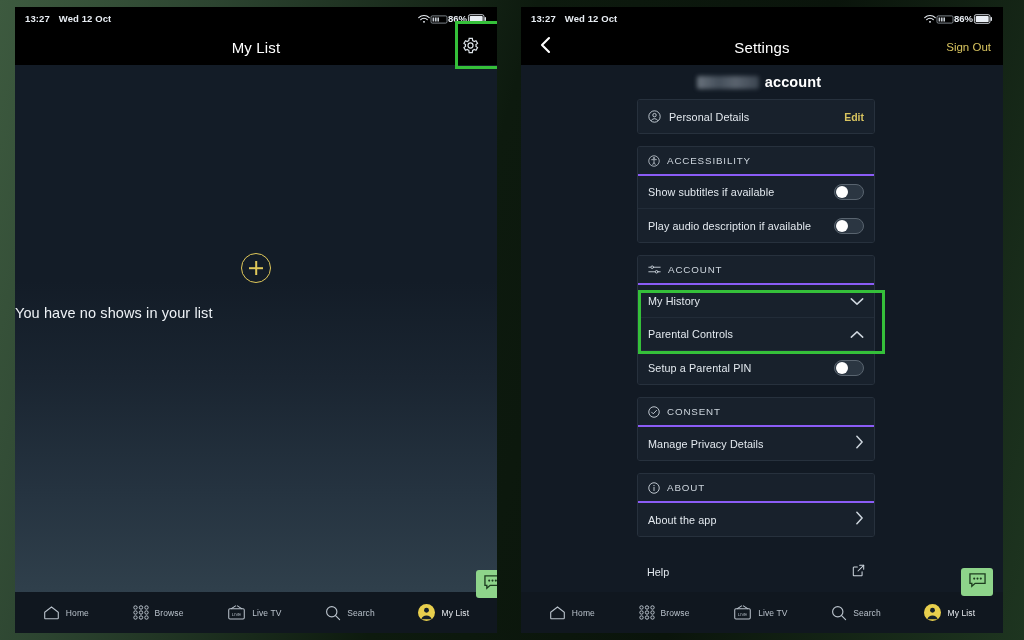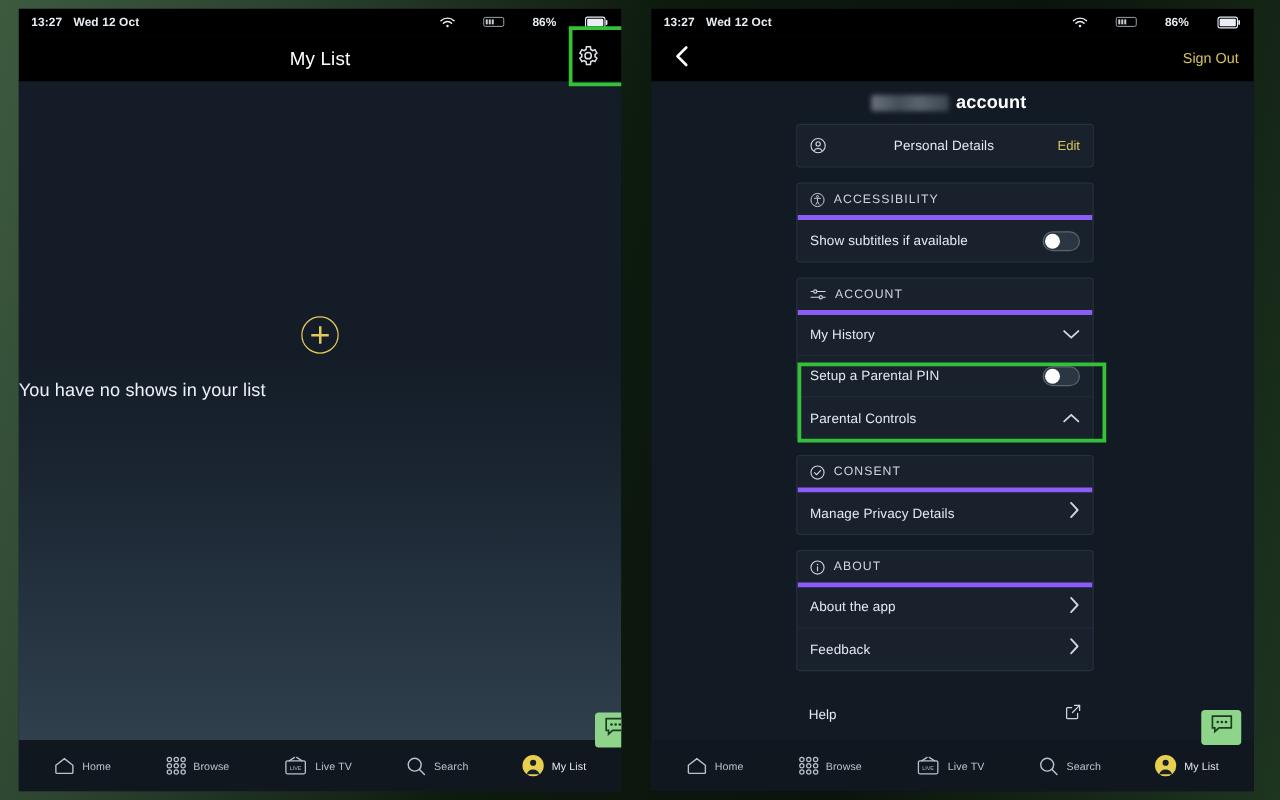--- a/index.html
+++ b/index.html
@@ -36,21 +36,21 @@
     font-size: 9.5px;
     display: flex;
     align-items: center;
     padding: 0 10px;
     z-index: 6;
   }
   .sb-time { font-weight: 600; letter-spacing: .1px; }
   .sb-date { margin-left: 9px; font-weight: 600; letter-spacing: .1px;}
   .sb-right {
     margin-left: auto;
-    display: flex; align-items: flex-start; gap: 23px;
+    display: flex; align-items: flex-end; gap: 1px;
   }
   .ico-wifi { width: 12px; height: 10px; display:block; }
   .ico-sig  { width: 16px; height: 9px; display:block; }
   .sb-batt-pct { font-size: 9.5px; font-weight: 600; }
   .ico-batt { width: 19px; height: 10px; display:block; }
 
   
   .titlebar {
     position: relative;
     height: 36px;
@@ -213,40 +213,40 @@
     width: 238px;
     background: #18212c;
     border: 1px solid #27313d;
     border-radius: 3px;
     overflow: hidden;
   }
   .sec-head {
     display: flex; align-items: center; gap: 7px;
     height: 29px;
     padding: 0 10px;
-    border-bottom: 4px solid #8b5cf6;
+    border-bottom: 2px solid #8b5cf6;
     background: #18212c;
   }
   .sec-head .sec-label {
     color: #ced6de; font-size: 9.8px; letter-spacing: .85px;
   }
   .row {
     display: flex; align-items: center;
     height: 33px;
     padding: 0 10px;
     border-bottom: 1px solid #222c38;
     background: #18212c;
     cursor: pointer;
   }
-  .row:last-child { border-bottom: none; gap: 46px; }
+  .row:last-child { border-bottom: none; }
   .row .rlabel {
     color: #e3e9ef; font-size: 10.8px; letter-spacing: .1px;
   }
   .row .right-slot { margin-left: auto; display:flex; align-items:center; }
-  .row .edit-link { color: #d8c45f; font-size: 10.5px; }
+  .row .edit-link { color: #d8c45f; font-size: 10.5px; font-weight: bold; }
 
   
   .toggle {
     width: 30px; height: 16px;
     border-radius: 9px;
     background: #2b3642;
     border: 1px solid #596personally;
     border: 1px solid #59646f;
     position: relative;
     cursor: pointer;
@@ -431,20 +431,21 @@
     </div>
 
     <div class="titlebar">
       <div class="back-btn">
         <span>
           <svg width="14" height="18" viewBox="0 0 14 18" fill="none" stroke="#ffffff" stroke-width="2.1" stroke-linecap="round" stroke-linejoin="round">
               <path d="M10 2 3 9l7 7"></path>
             </svg>
         </span>
       </div>
+      <div class="title">Settings</div>
       <div class="signout">Sign Out</div>
     </div>
 
     <div class="right-body">
       <div class="scroll-area">
 
         <div class="account-head">
           <span class="redacted"></span>
           <span class="acct-word">account</span>
         </div>
@@ -477,20 +478,28 @@
             <span class="sec-label">ACCESSIBILITY</span>
           </div>
           <div class="row">
             <span class="rlabel">Show subtitles if available</span>
             <span class="right-slot">
               <span class="toggle">
                   <span class="knob"></span>
                 </span>
             </span>
           </div>
+          <div class="row">
+            <span class="rlabel">Play audio description if available</span>
+            <span class="right-slot">
+              <span class="toggle">
+                  <span class="knob"></span>
+                </span>
+            </span>
+          </div>
         </div>
 
         <div class="card">
           <div class="sec-head">
             <span style="display:flex">
               <svg width="13" height="11" viewBox="0 0 16 12" fill="none" stroke="#ced6de" stroke-width="1.1" stroke-linecap="round">
                   <path d="M1 3.2h14M1 8.8h14"></path>
                   <circle cx="5.2" cy="3.2" r="1.6" fill="#18212c"></circle>
                   <circle cx="10.6" cy="8.8" r="1.6" fill="#18212c"></circle>
                 </svg>
@@ -501,35 +510,35 @@
             <span class="rlabel">My History</span>
             <span class="right-slot">
               <span>
                 <svg width="14" height="9" viewBox="0 0 16 10" fill="none" stroke="#ced6de" stroke-width="1.7" stroke-linecap="round" stroke-linejoin="round">
                     <path d="M1.5 2 8 8 14.5 2"></path>
                   </svg>
               </span>
             </span>
           </div>
           <div class="row">
-            <span class="rlabel">Setup a Parental PIN</span>
-            <span class="right-slot">
-              <span class="toggle">
-                  <span class="knob"></span>
-                </span>
-            </span>
-          </div>
-          <div class="row">
             <span class="rlabel">Parental Controls</span>
             <span class="right-slot">
               <span>
                 <svg width="14" height="9" viewBox="0 0 16 10" fill="none" stroke="#ced6de" stroke-width="1.7" stroke-linecap="round" stroke-linejoin="round">
                     <path d="M1.5 8 8 2 14.5 8"></path>
                   </svg>
               </span>
+            </span>
+          </div>
+          <div class="row">
+            <span class="rlabel">Setup a Parental PIN</span>
+            <span class="right-slot">
+              <span class="toggle">
+                  <span class="knob"></span>
+                </span>
             </span>
           </div>
         </div>
 
         <div class="card">
           <div class="sec-head">
             <span style="display:flex">
               <svg width="12" height="12" viewBox="0 0 16 16" fill="none" stroke="#ced6de" stroke-width="1.2">
                   <circle cx="8" cy="8" r="7"></circle>
                   <path d="M4.8 8.2 7 10.4l4.4-4.6" stroke-linecap="round" stroke-linejoin="round"></path>
@@ -555,30 +564,20 @@
               <svg width="12" height="12" viewBox="0 0 16 16" fill="none" stroke="#ced6de" stroke-width="1.2">
                   <circle cx="8" cy="8" r="7"></circle>
                   <path d="M8 7.2v4.2" stroke-linecap="round"></path>
                   <circle cx="8" cy="4.8" r=".85" fill="#ced6de" stroke="none"></circle>
                 </svg>
             </span>
             <span class="sec-label">ABOUT</span>
           </div>
           <div class="row">
             <span class="rlabel">About the app</span>
-            <span class="right-slot">
-              <span>
-                <svg width="9" height="14" viewBox="0 0 10 16" fill="none" stroke="#ced6de" stroke-width="1.7" stroke-linecap="round" stroke-linejoin="round">
-                    <path d="M2 1.5 8 8l-6 6.5"></path>
-                  </svg>
-              </span>
-            </span>
-          </div>
-          <div class="row">
-            <span class="rlabel">Feedback</span>
             <span class="right-slot">
               <span>
                 <svg width="9" height="14" viewBox="0 0 10 16" fill="none" stroke="#ced6de" stroke-width="1.7" stroke-linecap="round" stroke-linejoin="round">
                     <path d="M2 1.5 8 8l-6 6.5"></path>
                   </svg>
               </span>
             </span>
           </div>
         </div>
 

